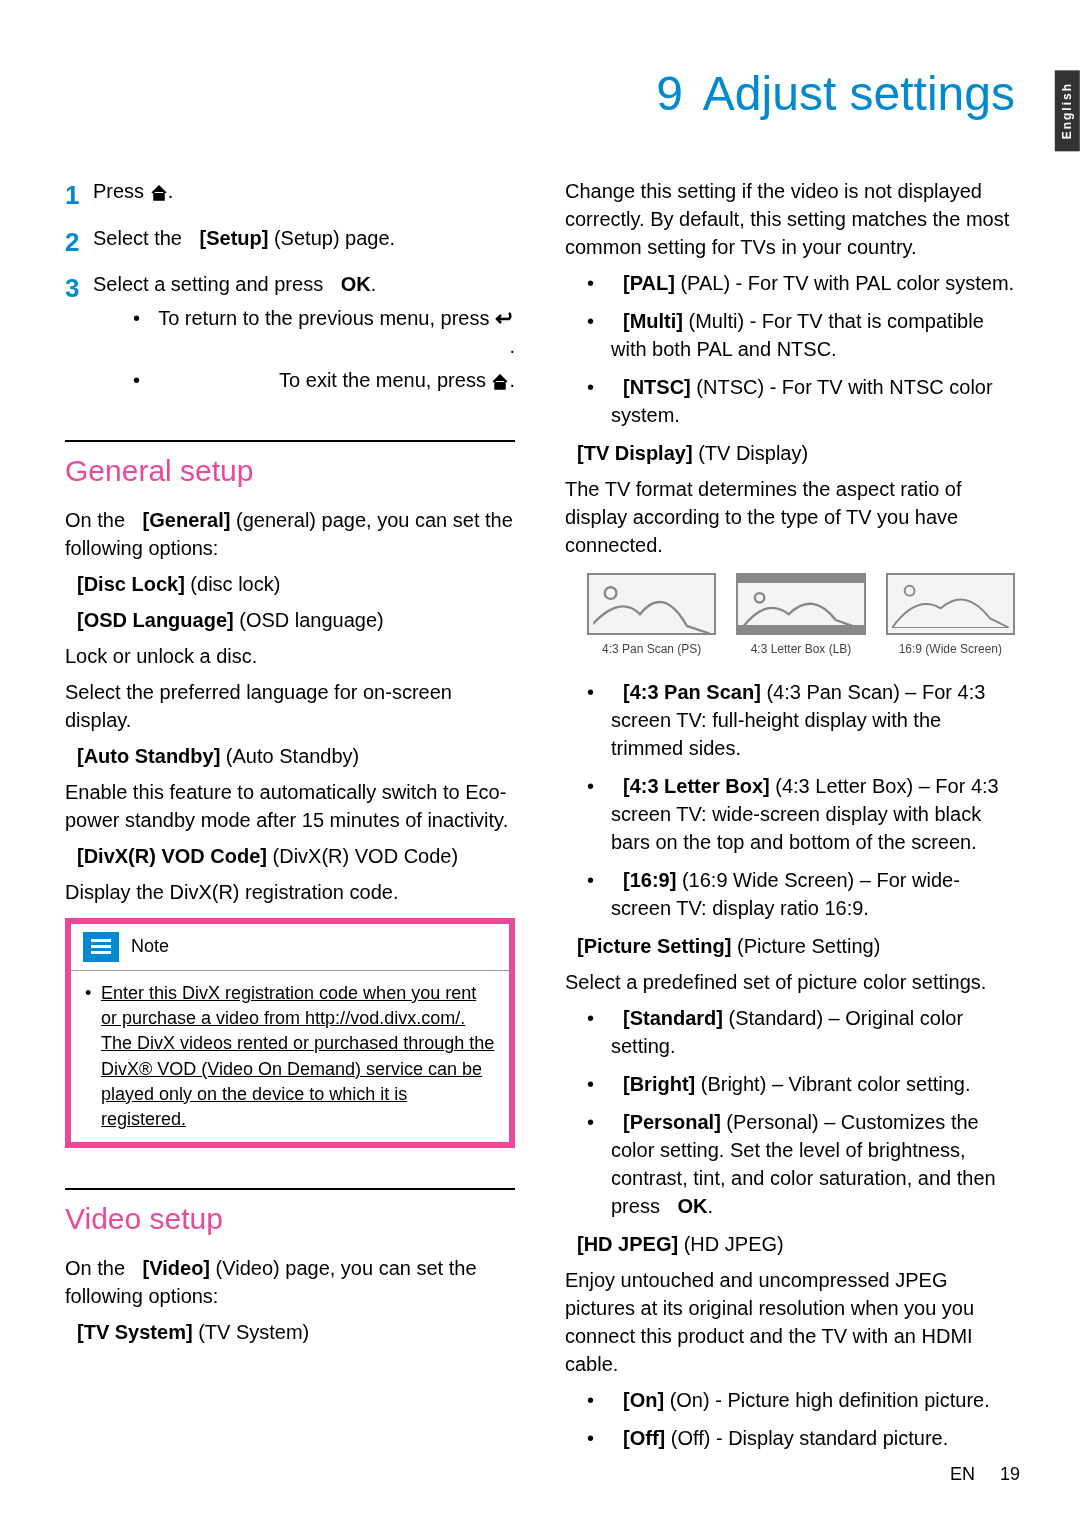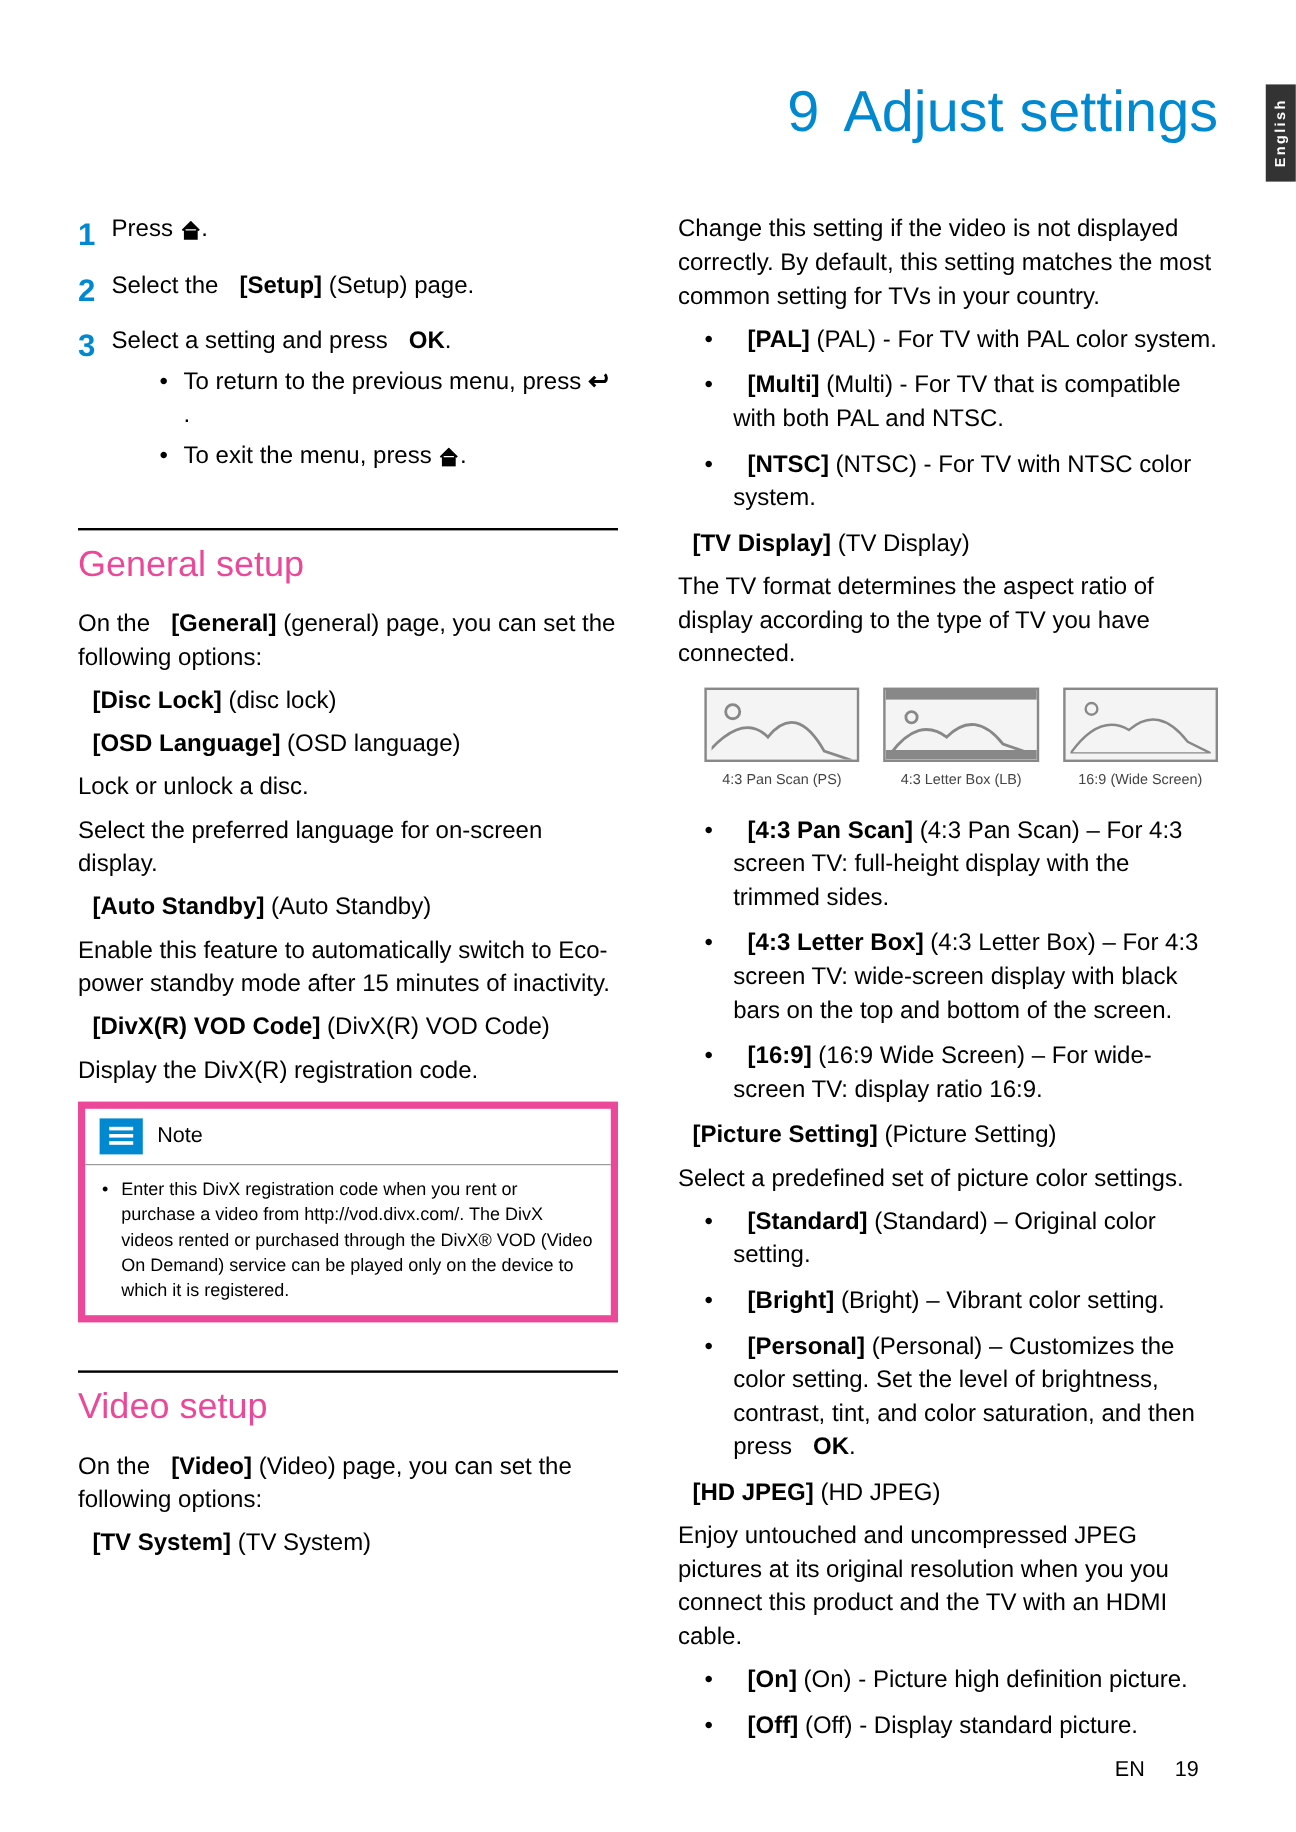--- a/index.html
+++ b/index.html
@@ -58,20 +58,21 @@
       font-weight: bold;
       width: 28px;
       flex-shrink: 0;
     }
     .step-body { flex: 1; }
     .bullet-list { margin-left: 36px; margin-top: 6px; }
     .bullet {
       position: relative;
       padding-left: 24px;
       margin-bottom: 6px;
+      text-align: right;
     }
     .bullet::before {
       content: "•";
       position: absolute;
       left: 4px;
       top: 0;
     }
     .bullet-r {
       position: relative;
       padding-left: 46px;
@@ -112,23 +113,24 @@
       background: #0089d0;
       width: 36px; height: 30px;
       display: flex; flex-direction: column;
       justify-content: center; gap: 3px;
       padding: 0 8px;
     }
     .note-icon span {
       height: 3px; background: #fff;
     }
     .note-body {
-      font-size: 15px;
+      font-size: 18px;
       padding: 10px 14px;
       position: relative;
+      text-decoration: underline;
     }
     .note-body::before {
       content: "•";
       position: absolute;
       left: 14px;
     }
     .note-body span { display: block; padding-left: 16px; }
     .tv-images {
       display: flex;
       gap: 20px;
@@ -159,21 +161,21 @@
       content: "";
       position: absolute;
       left: 0; right: 0; height: 8px;
       background: #888;
     }
     .letterbox::before { top: 0; }
     .letterbox::after { bottom: 0; }
     .footer {
       position: absolute;
       bottom: 40px;
-      right: 81px;
+      right: 60px;
       font-size: 18px;
     }
     .footer-lang { margin-right: 20px; }
     .bold { font-weight: bold; margin-left: 12px; }
     .icon-home, .icon-back {
       display: inline-block;
       vertical-align: middle;
     }
   </style>
 </head>

